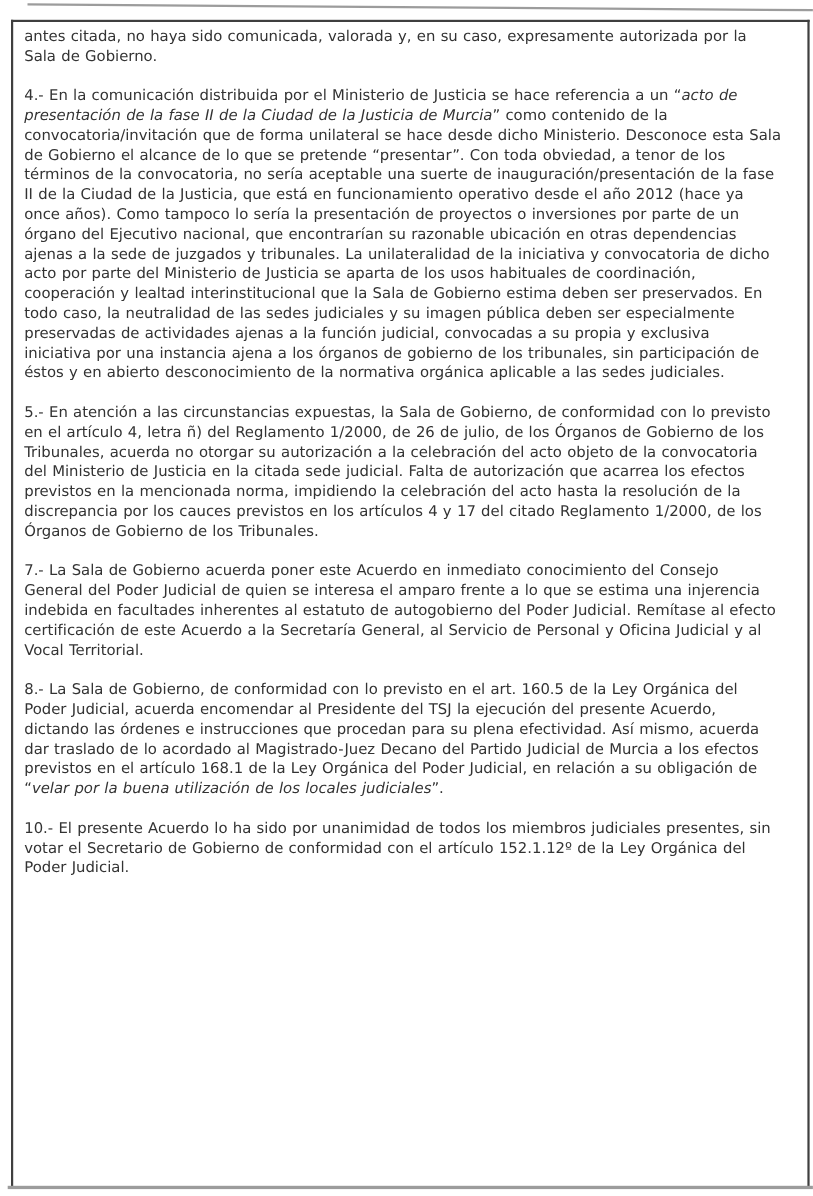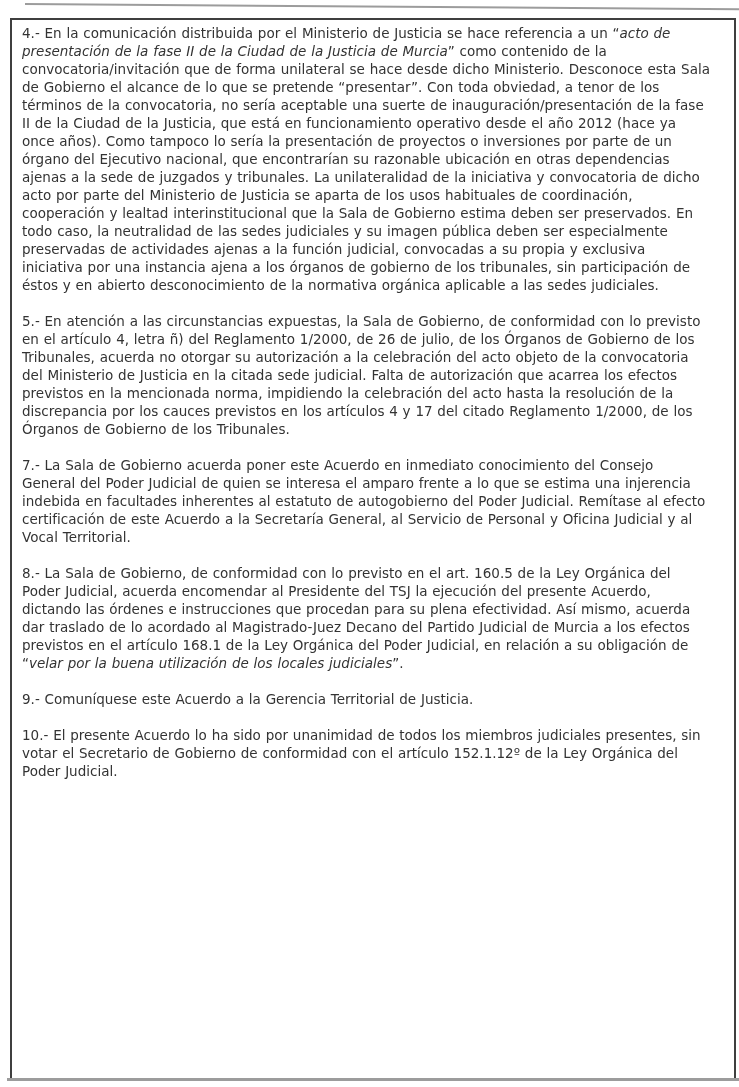--- a/index.html
+++ b/index.html
@@ -62,22 +62,22 @@
   .para:last-child { margin-bottom: 0; }
   .para em { font-style: italic; }
 </style>
 </head>
 <body>
 
 <div class="edge-line top"></div>
 
 <div class="doc-box">
   <div class="doc-text" id="doc-text">
+      <p class="para"><span>antes citada, no haya sido comunicada, valorada y, en su caso, expresamente autorizada por la Sala de Gobierno.</span></p>
       <p class="para"><span>4.- En la comunicación distribuida por el Ministerio de Justicia se hace referencia a un “</span><em>acto de presentación de la fase II de la Ciudad de la Justicia de Murcia</em><span>” como contenido de la convocatoria/invitación que de forma unilateral se hace desde dicho Ministerio. Desconoce esta Sala de Gobierno el alcance de lo que se pretende “presentar”. Con toda obviedad, a tenor de los términos de la convocatoria, no sería aceptable una suerte de inauguración/presentación de la fase II de la Ciudad de la Justicia, que está en funcionamiento operativo desde el año 2012 (hace ya once años). Como tampoco lo sería la presentación de proyectos o inversiones por parte de un órgano del Ejecutivo nacional, que encontrarían su razonable ubicación en otras dependencias ajenas a la sede de juzgados y tribunales. La unilateralidad de la iniciativa y convocatoria de dicho acto por parte del Ministerio de Justicia se aparta de los usos habituales de coordinación, cooperación y lealtad interinstitucional que la Sala de Gobierno estima deben ser preservados. En todo caso, la neutralidad de las sedes judiciales y su imagen pública deben ser especialmente preservadas de actividades ajenas a la función judicial, convocadas a su propia y exclusiva iniciativa por una instancia ajena a los órganos de gobierno de los tribunales, sin participación de éstos y en abierto desconocimiento de la normativa orgánica aplicable a las sedes judiciales.</span></p>
       <p class="para"><span>5.- En atención a las circunstancias expuestas, la Sala de Gobierno, de conformidad con lo previsto en el artículo 4, letra ñ) del Reglamento 1/2000, de 26 de julio, de los Órganos de Gobierno de los Tribunales, acuerda no otorgar su autorización a la celebración del acto objeto de la convocatoria del Ministerio de Justicia en la citada sede judicial. Falta de autorización que acarrea los efectos previstos en la mencionada norma, impidiendo la celebración del acto hasta la resolución de la discrepancia por los cauces previstos en los artículos 4 y 17 del citado Reglamento 1/2000, de los Órganos de Gobierno de los Tribunales.</span></p>
       <p class="para"><span>7.- La Sala de Gobierno acuerda poner este Acuerdo en inmediato conocimiento del Consejo General del Poder Judicial de quien se interesa el amparo frente a lo que se estima una injerencia indebida en facultades inherentes al estatuto de autogobierno del Poder Judicial. Remítase al efecto certificación de este Acuerdo a la Secretaría General, al Servicio de Personal y Oficina Judicial y al Vocal Territorial.</span></p>
       <p class="para"><span>8.- La Sala de Gobierno, de conformidad con lo previsto en el art. 160.5 de la Ley Orgánica del Poder Judicial, acuerda encomendar al Presidente del TSJ la ejecución del presente Acuerdo, dictando las órdenes e instrucciones que procedan para su plena efectividad. Así mismo, acuerda dar traslado de lo acordado al Magistrado-Juez Decano del Partido Judicial de Murcia a los efectos previstos en el artículo 168.1 de la Ley Orgánica del Poder Judicial, en relación a su obligación de “</span><em>velar por la buena utilización de los locales judiciales</em><span>”.</span></p>
-      <p class="para"><span>9.- Comuníquese este Acuerdo a la Gerencia Territorial de Justicia.</span></p>
       <p class="para"><span>10.- El presente Acuerdo lo ha sido por unanimidad de todos los miembros judiciales presentes, sin votar el Secretario de Gobierno de conformidad con el artículo 152.1.12º de la Ley Orgánica del Poder Judicial.</span></p>
     </div>
 </div>
 
 <div class="edge-line bottom"></div>
 
 </body></html>

